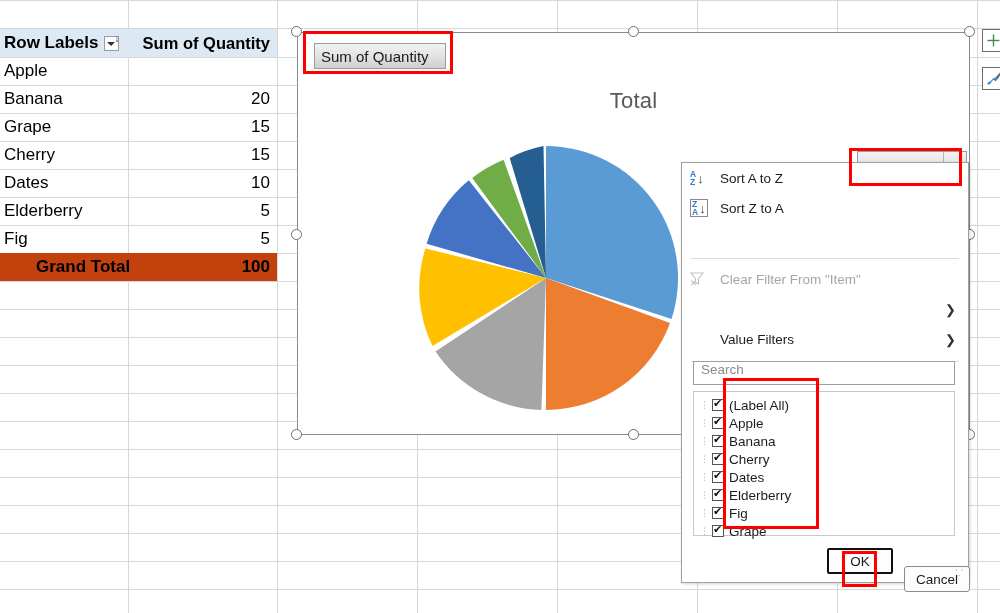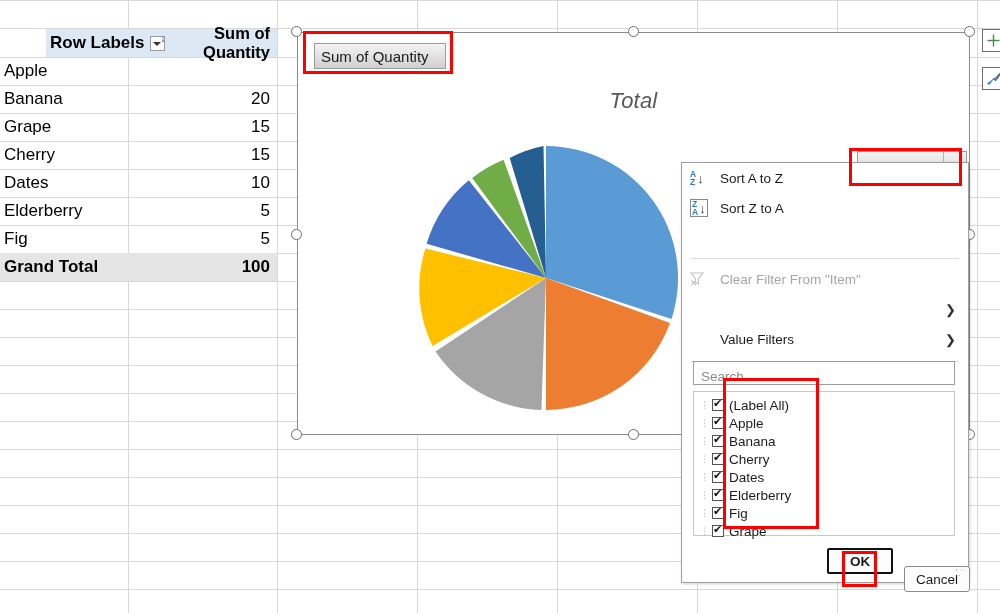--- a/index.html
+++ b/index.html
@@ -12,22 +12,22 @@
   #root { position: relative; width: 1000px; height: 613px; background: #fff; }
 
   
   .grid { position: absolute; inset: 0; }
   .gline-h { position: absolute; left: 0; width: 1000px; height: 1px; background: #d8d8d8; }
   .gline-v { position: absolute; top: 0; height: 613px; width: 1px; background: #d8d8d8; }
 
   
   .pivot { position: absolute; left: 0; top: 29px; width: 277px; }
   .prow { display: flex; height: 28px; align-items: center; }
-  .prow.head { background: #dce9f5; margin-left: 46px; }
-  .prow.total { background: #e5e5e5; }
+  .prow.head { background: #dce9f5; }
+  .prow.total { background: #c2410c; padding-left: 32px; }
   .pcell-label {
     width: 128px; padding-left: 4px;
     font-size: 17px; color: #000; white-space: nowrap;
     display: flex; align-items: center;
   }
   .pcell-val {
     width: 149px; padding-right: 7px;
     font-size: 17px; color: #000; text-align: right;
     display: flex; align-items: center; justify-content: flex-end;
   }
@@ -52,21 +52,20 @@
   
   .chart-obj {
     position: absolute; left: 297px; top: 32px;
     width: 673px; height: 403px;
     background: #ffffff; border: 1px solid #888c8f;
   }
   .chart-title {
     position: absolute; left: 0; right: 0; top: 55px;
     text-align: center; font-size: 22px; color: #595959;
     letter-spacing: .2px;
-    font-style: italic;
   }
   .pie-wrap { position: absolute; left: 108px; top: 105px; width: 280px; height: 280px; }
 
   
   .field-btn {
     position: absolute;
     background: linear-gradient(to bottom, #f3f3f3 0%, #e4e4e4 45%, #cfcfcf 100%);
     border: 1px solid #9b9b9b;
     font-size: 15px; color: #1b1b1b;
     display: flex; align-items: center;
@@ -131,21 +130,21 @@
   .sort-ico .letters span { font-weight: bold; }
   .sort-ico .az1 { color: #2b7cd3; }
   .sort-ico .az2 { color: #2b7cd3; }
   .sort-ico .arw { font-size: 13px; line-height: 11px; color: #3a3a3a; }
   .boxed { border: 1px solid #8a8a8a; padding: 0 1px; }
 
   .search-box {
     position: absolute; left: 11px; top: 198px;
     width: 262px; height: 24px;
     border: 1px solid #9d9d9d; background: #ffffff;
-    display: flex; align-items: flex-end; padding-left: 7px;
+    display: flex; align-items: flex-start; padding-left: 7px;
     font-size: 13.5px; color: #8a8a8a;
   }
   .list-box {
     position: absolute; left: 11px; top: 228px;
     width: 262px; height: 145px;
     border: 1px solid #c8c8c8; background: #ffffff;
     padding: 4px 0 0 6px;
   }
   .li { display: flex; align-items: center; height: 18px; font-size: 13.5px; color: #1c1c1c; }
   .li .tree { width: 12px; color: #b0b0b0; font-size: 9px; }
@@ -156,21 +155,21 @@
   .cbox.checked::after {
     content: "✔"; position: absolute; left: 0px; top: -3px;
     font-size: 11px; color: #111; line-height: 12px;
   }
   .dlg-btn {
     position: absolute; height: 26px; width: 66px;
     border: 1px solid #8b8b8b; border-radius: 3px; background: #fdfdfd;
     display: flex; align-items: center; justify-content: center;
     font-size: 13.5px; color: #1c1c1c;
   }
-  #btn-ok { left: 145px; top: 385px; border: 2px solid #111; border-radius: 2px; font-weight: bold; }
+  #btn-ok { left: 145px; top: 385px; border: 2px solid #111; border-radius: 2px; }
   #btn-cancel { left: 222px; top: 403px; text-align: right; }
   .resize-grip { position: absolute; right: 4px; bottom: 3px; font-size: 9px; color: #9a9a9a; letter-spacing: 1px; }
 </style>
 </head>
 <body>
 
 <div id="root">
 
   <div class="grid">
     <div class="gline-h" style="top:0px"></div>

